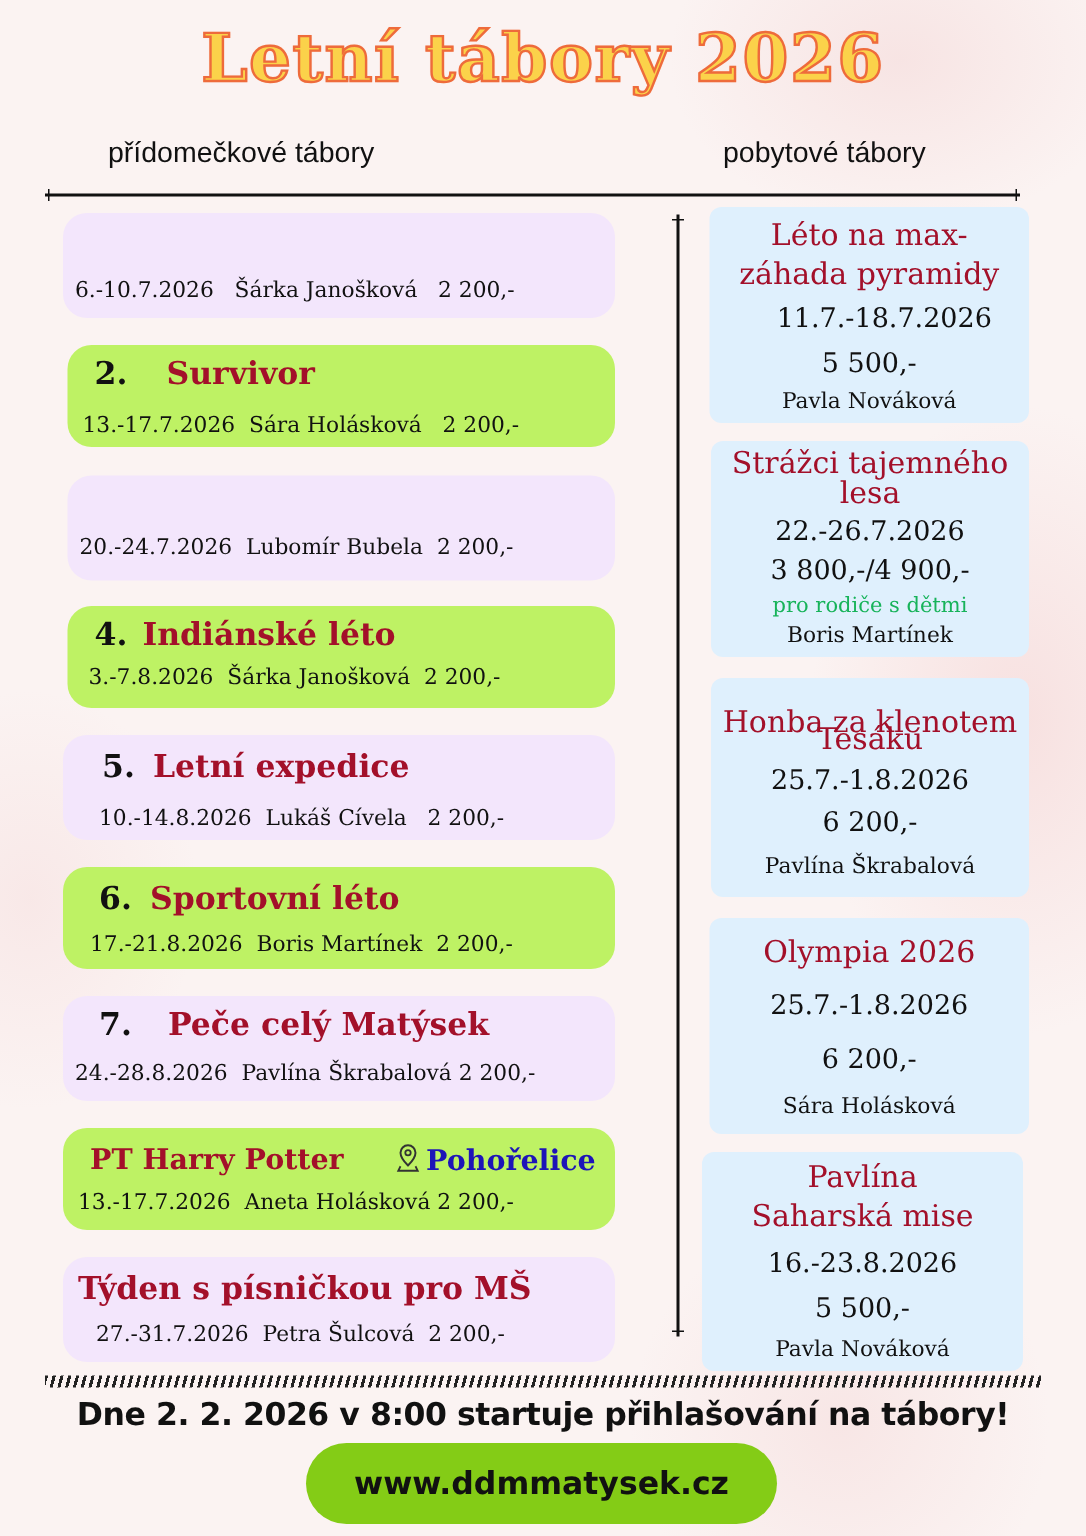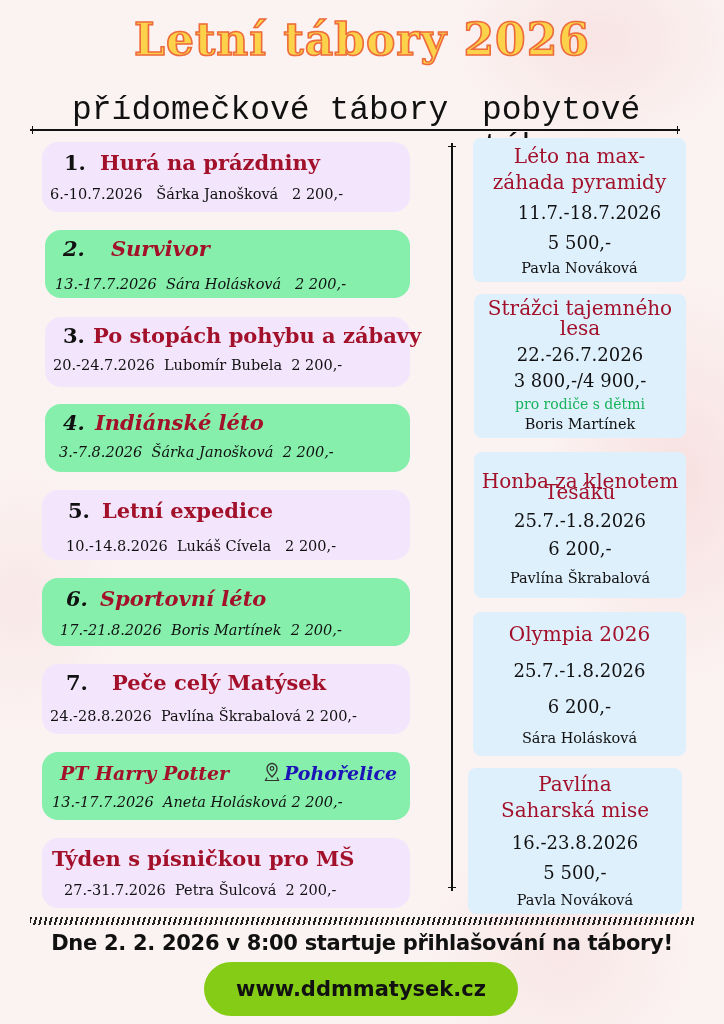--- a/index.html
+++ b/index.html
@@ -19,37 +19,37 @@
 
   .title {
     left: 0; width: 724px; top: 14px; text-align: center;
     font-family: "DejaVu Serif", serif; font-weight: bold;
     font-size: 44px; letter-spacing: 1px;
     color: #fbd24a;
     -webkit-text-stroke: 1.6px #ee6b3b;
     text-shadow: 0 0 1px #ee6b3b;
   }
   .subhead {
-    top: 92px; font-family: Liberation Mono, monospace; font-size: 33px; color: #111;
+    top: 92px; font-family: Liberation Sans, sans-serif; font-size: 19px; color: #111;
   }
   .subhead.left { left: 72px; }
   .subhead.right { left: 482px; }
 
   .hline { left: 30px; top: 129px; width: 650px; height: 2px; background: #111; }
   .hline::before, .hline::after { content: ""; position: absolute; top: -3px; width: 1px; height: 8px; background: #111; }
   .hline::before { left: 2px; } .hline::after { right: 2px; }
   .vline { left: 451px; top: 143px; width: 2px; height: 748px; background: #111; }
   .vline::before, .vline::after { content: ""; position: absolute; left: -3px; width: 8px; height: 1px; background: #111; }
   .vline::before { top: 3px; } .vline::after { bottom: 3px; }
 
   .card {
     position: absolute; border-radius: 16px;
   }
   .card.purple { background: #f3e6fc; }
-  .card.yellow { background: #86efac; font-style: italic; }
+  .card.yellow { background: #bef264; }
   .card .ctitle {
     position: absolute; font-family: "DejaVu Serif", serif; font-weight: bold;
     font-size: 21px; color: #a3102a; white-space: nowrap;
   }
   .card .num { color: #111; margin-right: 14px; }
   .card .cinfo {
     position: absolute; font-family: "DejaVu Serif", serif; font-size: 14.5px;
     color: #111; white-space: nowrap;
   }
   .loc { color: #1d14b8; }
@@ -83,31 +83,29 @@
 </head>
 <body>
 
 <div class="abs title">Letní tábory 2026</div>
 <div class="abs subhead left">přídomečkové tábory</div>
 <div class="abs subhead right">pobytové tábory</div>
 <div class="abs hline"></div>
 <div class="abs vline"></div>
 
 <div class="card purple" style="left:42px;top:142px;width:368px;height:70px;">
-  <div class="ctitle" style="left:22px;top:8px;"><span class="num">1.</span><span>Hurá na prázdniny</span></div>
   <div class="cinfo" style="left:8px;top:44px;"><span>6.-10.7.2026</span>&nbsp;&nbsp;&nbsp;<span>Šárka Janošková</span>&nbsp;&nbsp;&nbsp;<span>2 200,-</span></div>
 </div>
 
 <div class="card yellow" style="left:45px;top:230px;width:365px;height:68px;">
   <div class="ctitle" style="left:18px;top:6px;"><span class="num" style="margin-right:26px">2.</span><span>Survivor</span></div>
   <div class="cinfo" style="left:10px;top:46px;"><span>13.-17.7.2026</span>&nbsp;&nbsp;<span>Sára Holásková</span>&nbsp;&nbsp;&nbsp;<span>2 200,-</span></div>
 </div>
 
 <div class="card purple" style="left:45px;top:317px;width:365px;height:70px;">
-  <div class="ctitle" style="left:18px;top:6px;"><span class="num" style="margin-right:8px">3.</span><span>Po stopách pohybu a zábavy</span></div>
   <div class="cinfo" style="left:8px;top:40px;"><span>20.-24.7.2026</span>&nbsp;&nbsp;<span>Lubomír Bubela</span>&nbsp;&nbsp;<span>2 200,-</span></div>
 </div>
 
 <div class="card yellow" style="left:45px;top:404px;width:365px;height:68px;">
   <div class="ctitle" style="left:18px;top:6px;"><span class="num" style="margin-right:10px">4.</span><span>Indiánské léto</span></div>
   <div class="cinfo" style="left:14px;top:40px;"><span>3.-7.8.2026</span>&nbsp;&nbsp;<span>Šárka Janošková</span>&nbsp;&nbsp;<span>2 200,-</span></div>
 </div>
 
 <div class="card purple" style="left:42px;top:490px;width:368px;height:70px;">
   <div class="ctitle" style="left:26px;top:8px;"><span class="num" style="margin-right:12px">5.</span><span>Letní expedice</span></div>

